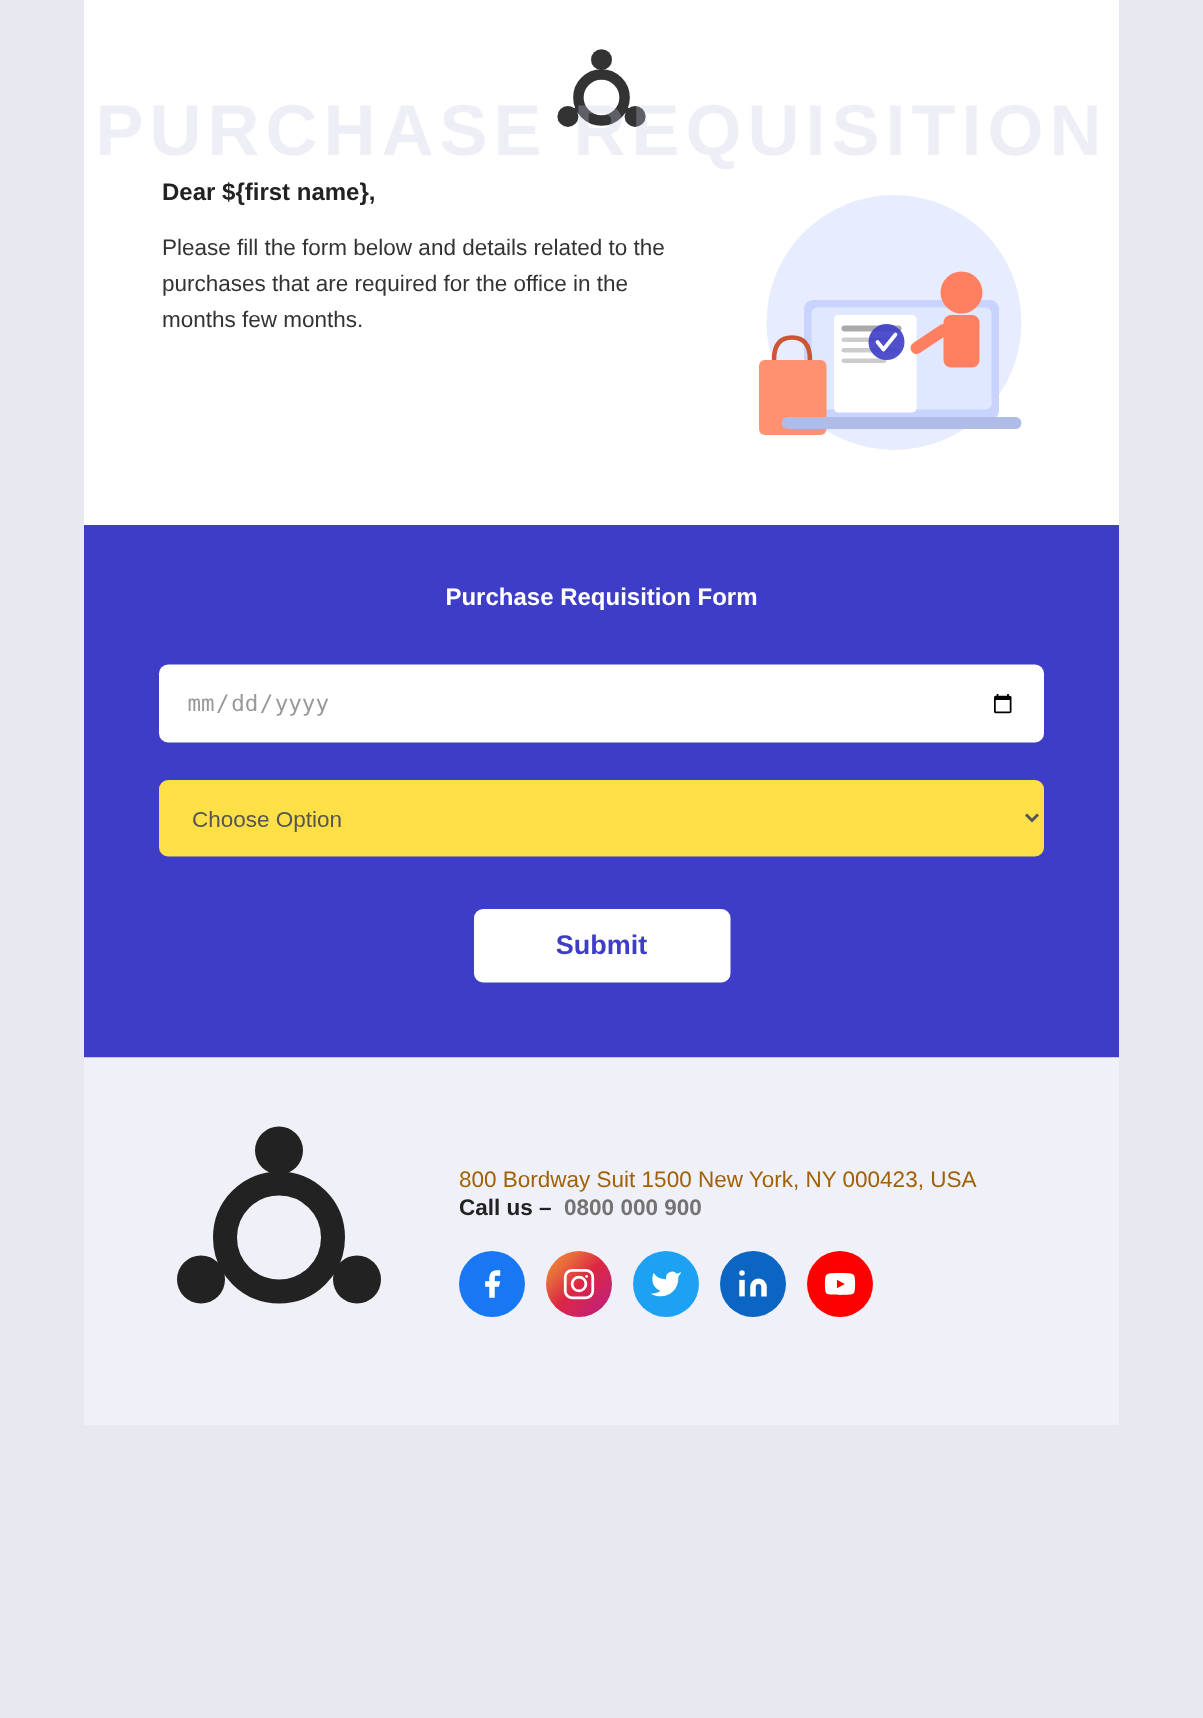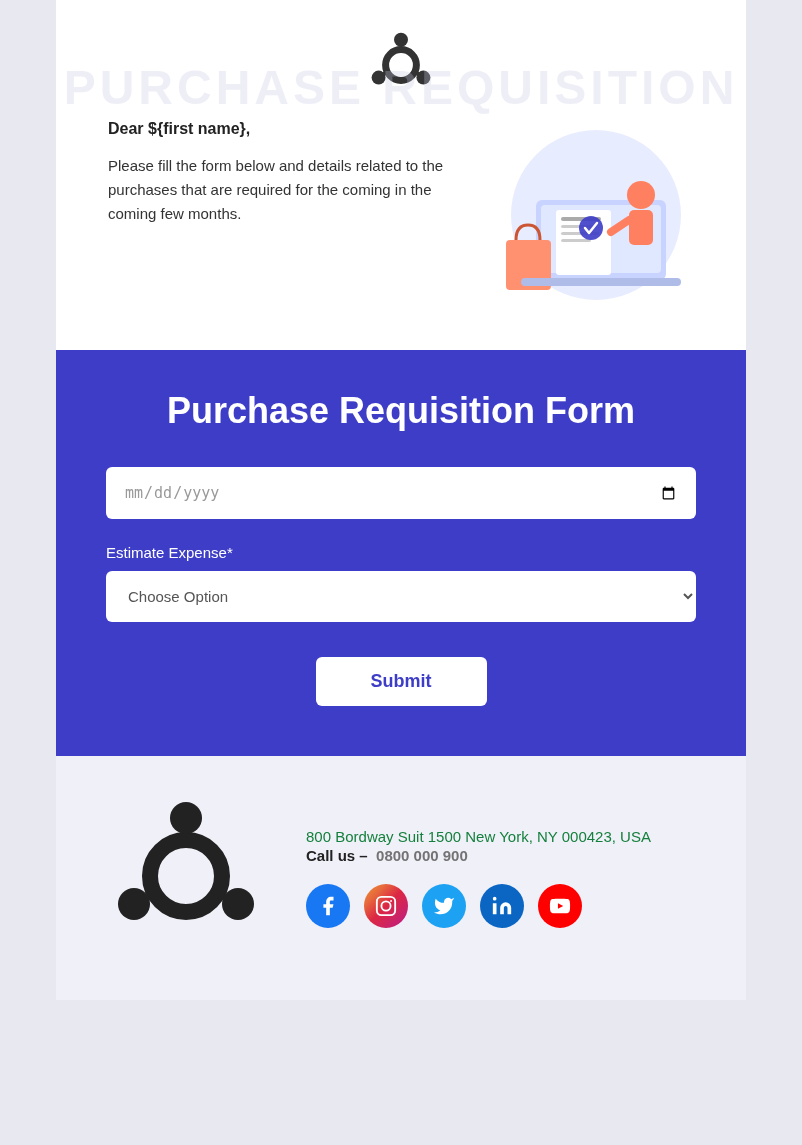--- a/index.html
+++ b/index.html
@@ -74,21 +74,21 @@
       height: 190px;
     }
 
     
     .form-section {
       background: #3d3dc8;
       padding: 40px 50px 50px;
     }
     .form-title {
       color: #fff;
-      font-size: 36px;
+      font-size: 16px;
       font-weight: bold;
       text-align: center;
       margin-bottom: 35px;
     }
     .form-group {
       margin-bottom: 25px;
     }
     .form-label {
       display: block;
       color: #fff;
@@ -108,21 +108,21 @@
     .form-input::placeholder {
       color: #aaa;
     }
     .form-select {
       width: 100%;
       padding: 16px 18px;
       border: none;
       border-radius: 6px;
       font-size: 15px;
       color: #555;
-      background: #ffffff;
+      background: #fde047;
       outline: none;
       appearance: auto;
       cursor: pointer;
     }
     .date-input-wrapper {
       position: relative;
     }
     input[type="date"] {
       width: 100%;
       padding: 16px 18px;
@@ -160,21 +160,21 @@
     .footer-logo {
       width: 160px;
       height: 160px;
       flex-shrink: 0;
     }
     .footer-info {
       flex: 1;
     }
     .footer-address {
       font-size: 15px;
-      color: #15803d;
+      color: #a16207;
       margin-bottom: 2px;
     }
     .footer-call {
       font-size: 15px;
       color: #666;
       margin-bottom: 20px;
     }
     .footer-call span {
       font-weight: bold;
       color: #222;
@@ -223,21 +223,21 @@
 
         <line x1="50" y1="24" x2="50" y2="28" stroke="#333" stroke-width="5"></line>
         <line x1="24" y1="63" x2="28" y2="61" stroke="#333" stroke-width="5"></line>
         <line x1="76" y1="63" x2="72" y2="61" stroke="#333" stroke-width="5"></line>
       </svg>
     </div>
 
     <div class="header-content">
       <div class="header-text">
         <p class="dear-text">Dear ${first name},</p>
-        <p class="intro-text">Please fill the form below and details related to the purchases that are required for the coming in the coming few months.</p>
+        <p class="intro-text">Please fill the form below and details related to the purchases that are required for the office in the months few months.</p>
       </div>
 
       <div class="illustration-area">
         <svg viewBox="0 0 230 190" xmlns="http://www.w3.org/2000/svg" width="230" height="190">
 
           <circle cx="120" cy="95" r="85" fill="#e8ecff"></circle>
 
           <rect x="60" y="80" width="130" height="80" rx="6" fill="#c8d4ff"></rect>
           <rect x="65" y="85" width="120" height="68" rx="4" fill="#e0e8ff"></rect>
 
@@ -270,21 +270,20 @@
     <div class="form-group">
       <div class="date-input-wrapper">
         <input type="date" class="form-input" placeholder="dd-mm-yyyy" style="">
       </div>
     </div>
 
     <div class="form-group">
     </div>
 
     <div class="form-group">
-      <label class="form-label">Estimate Expense*</label>
       <select class="form-select">
         <option value="">Choose Option</option>
         <option value="lt500">Less than $500</option>
         <option value="500-1000">$500 - $1000</option>
         <option value="1000-5000">$1000 - $5000</option>
         <option value="gt5000">More than $5000</option>
       </select>
     </div>
 
     <div class="submit-btn-wrapper">

